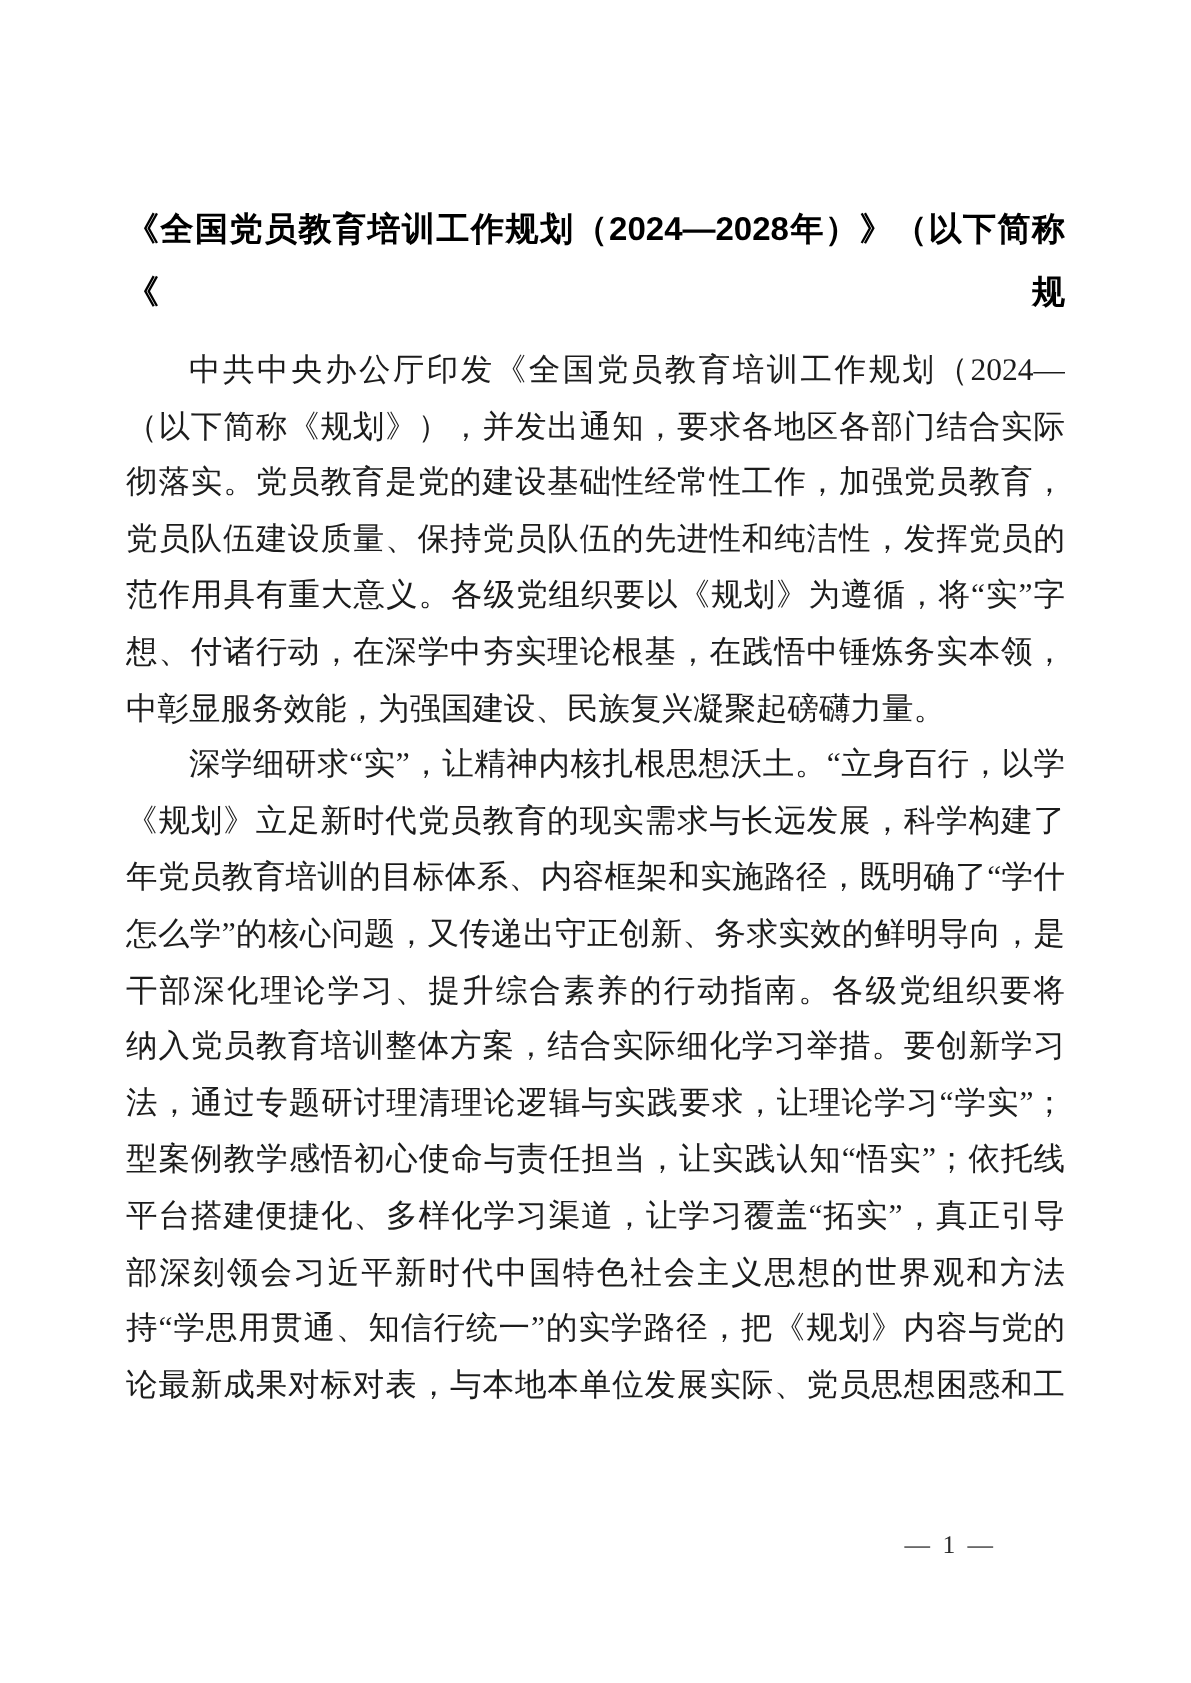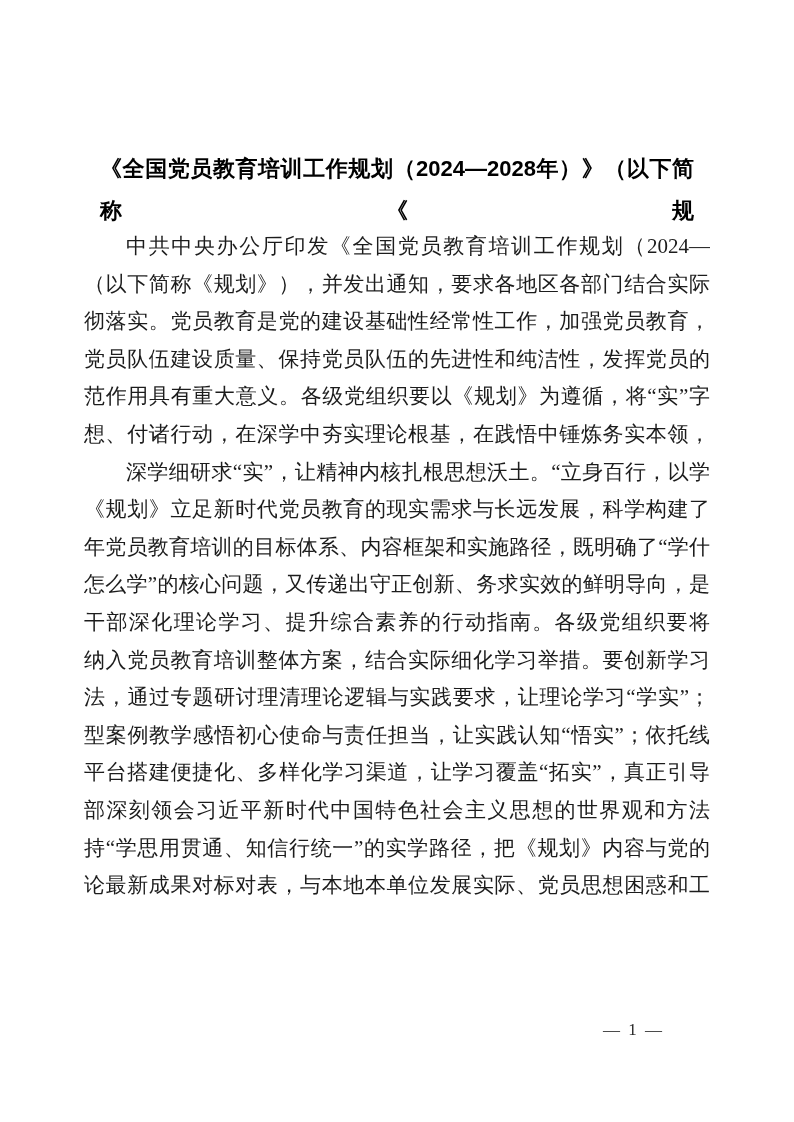--- a/index.html
+++ b/index.html
@@ -13,21 +13,21 @@
     height: 1122px;
     background: #ffffff;
     overflow: hidden;
     font-family: "Liberation Serif", serif;
   }
   .doc-title {
     position: absolute;
     left: 84px;
     right: 84px;
     top: 132px;
-    margin: 16px;
+    margin: 0;
     font-family: "Liberation Sans", sans-serif;
     font-weight: bold;
     font-size: 22px;
     color: #000000;
   }
   .title-line {
     line-height: 42px;
     white-space: nowrap;
   }
   .title-line.fill {
@@ -76,20 +76,21 @@
   <h1 class="doc-title">
       <div class="title-line fill">《全国党员教育培训工作规划（2024—2028年）》（以下简称《规</div>
     </h1>
   <div class="doc-body">
       <div class="body-line fill indent">中共中央办公厅印发《全国党员教育培训工作规划（2024—2028年）》</div>
       <div class="body-line fill">（以下简称《规划》），并发出通知，要求各地区各部门结合实际认真贯</div>
       <div class="body-line fill">彻落实。党员教育是党的建设基础性经常性工作，加强党员教育，对提高</div>
       <div class="body-line fill">党员队伍建设质量、保持党员队伍的先进性和纯洁性，发挥党员的先锋模</div>
       <div class="body-line fill">范作用具有重大意义。各级党组织要以《规划》为遵循，将“实”字融入思</div>
       <div class="body-line fill">想、付诸行动，在深学中夯实理论根基，在践悟中锤炼务实本领，在担当</div>
+      <div class="body-line">中彰显服务效能，为强国建设、民族复兴凝聚起磅礴力量。</div>
       <div class="body-line fill indent">深学细研求“实”，让精神内核扎根思想沃土。“立身百行，以学为基。”</div>
       <div class="body-line fill">《规划》立足新时代党员教育的现实需求与长远发展，科学构建了未来五</div>
       <div class="body-line fill">年党员教育培训的目标体系、内容框架和实施路径，既明确了“学什么、</div>
       <div class="body-line fill">怎么学”的核心问题，又传递出守正创新、务求实效的鲜明导向，是党员</div>
       <div class="body-line fill">干部深化理论学习、提升综合素养的行动指南。各级党组织要将《规划》</div>
       <div class="body-line fill">纳入党员教育培训整体方案，结合实际细化学习举措。要创新学习方式方</div>
       <div class="body-line fill">法，通过专题研讨理清理论逻辑与实践要求，让理论学习“学实”；通过典</div>
       <div class="body-line fill">型案例教学感悟初心使命与责任担当，让实践认知“悟实”；依托线上学习</div>
       <div class="body-line fill">平台搭建便捷化、多样化学习渠道，让学习覆盖“拓实”，真正引导党员干</div>
       <div class="body-line fill">部深刻领会习近平新时代中国特色社会主义思想的世界观和方法论。要坚</div>

